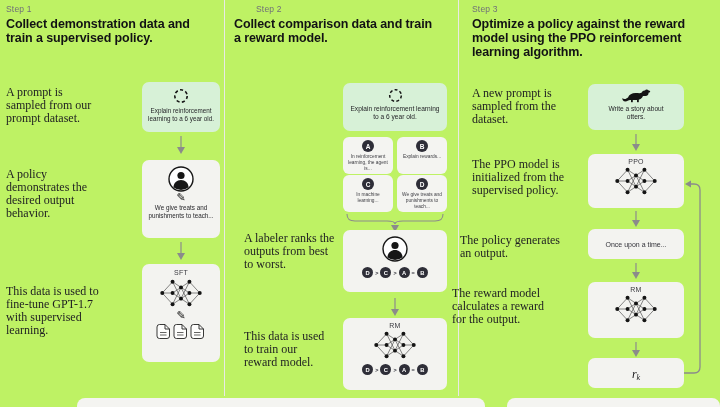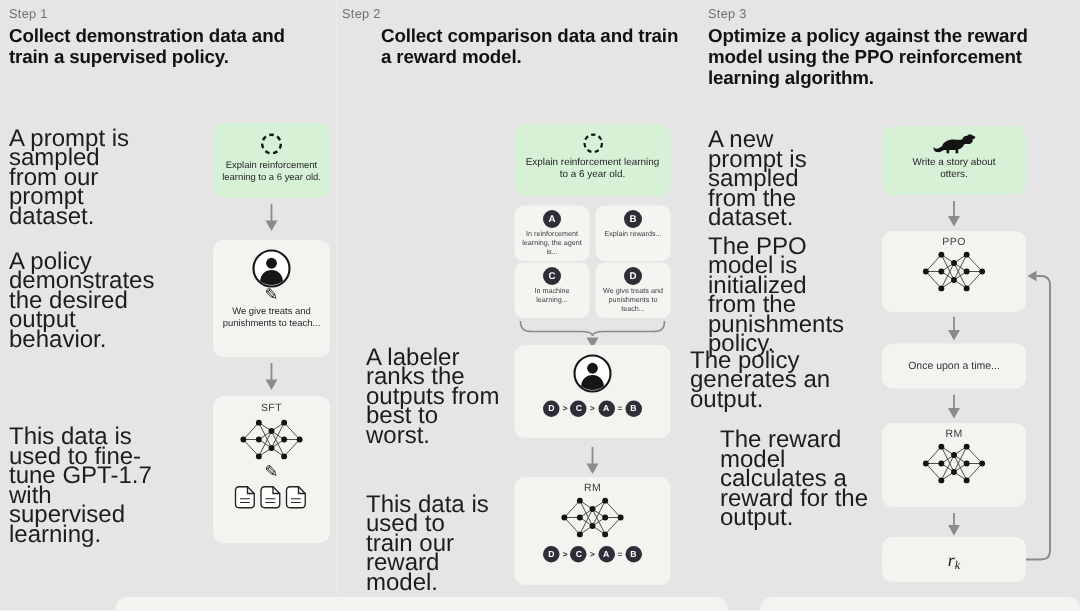--- a/index.html
+++ b/index.html
@@ -1,23 +1,23 @@
 <!DOCTYPE html>
 <html><head>
 <meta charset="utf-8">
 <style>
   html,body{margin:0;padding:0;background:#ffffff;}
   .canvas{
-    position:relative;width:720px;height:407px;background:#e5e5e5;overflow:hidden;
+    position:relative;width:720px;height:407px;background:#bef264;overflow:hidden;
     font-family:"Liberation Sans","DejaVu Sans",sans-serif;color:#202123;
   }
   .abs{position:absolute;}
   .step-label{font-size:8.5px;color:#6f6f78;letter-spacing:.2px;}
   .heading{font-size:12.5px;font-weight:bold;color:#121214;line-height:14px;letter-spacing:-.1px;}
-  .body-text{font-size:16px;line-height:13px;color:#1d1d21;}
+  .body-text{font-size:12px;line-height:13px;color:#1d1d21;font-family:Liberation Serif, serif;}
   .box{position:absolute;border-radius:7px;display:flex;flex-direction:column;align-items:center;}
   .box-green{background:#d7f1d7;}
   .box-gray{background:#f3f3f0;}
   .caption{font-size:6.3px;line-height:8px;color:#26262a;text-align:center;}
   .model-label{font-size:7px;color:#3a3a40;letter-spacing:.3px;}
   .mini-box{position:absolute;background:#f4f4f1;border-radius:6px;display:flex;flex-direction:column;align-items:center;padding-top:3px;}
   .mini-circle{width:12px;height:12px;border-radius:50%;background:#2e2e38;color:#fff;font-size:6.5px;font-weight:bold;
     display:flex;align-items:center;justify-content:center;}
   .mini-text{font-size:4.8px;line-height:6px;color:#3c3c42;text-align:center;width:44px;margin-top:2px;}
   .rank-row{display:flex;align-items:center;gap:1.5px;justify-content:center;}
@@ -129,22 +129,22 @@
         <g transform="translate(35,1)">
           <path d="M0,3 q0,-2.5 2.5,-2.5 h5.5 l4.5,4.5 v7 q0,2.5 -2.5,2.5 h-7.5 q-2.5,0 -2.5,-2.5 z" fill="#fdfdfc" stroke="#222" stroke-width="0.9"></path>
           <path d="M8,0.5 v4.5 h4.5" fill="none" stroke="#222" stroke-width="0.9"></path>
           <line x1="3" y1="8.5" x2="9.5" y2="8.5" stroke="#222" stroke-width="0.7"></line>
             <line x1="3" y1="11" x2="9.5" y2="11" stroke="#222" stroke-width="0.7"></line>
         </g>
       </g>
     </svg>
   </div>
 
-  <div class="abs step-label" style="left:228px;top:4px;">Step 2</div>
-  <div class="abs heading" style="left:254px;top:17px;width:205px;">Collect comparison data and train a reward model.</div>
+  <div class="abs step-label" style="left:256px;top:4px;">Step 2</div>
+  <div class="abs heading" style="left:234px;top:17px;width:205px;">Collect comparison data and train a reward model.</div>
 
 
   <div class="box box-green" style="left:343px;top:83px;width:104px;height:48px;">
     <svg width="15" height="15" style="margin-top:5px;" viewBox="0 0 16 16">
       <circle cx="8" cy="8" r="6.2" fill="none" stroke="#161616" stroke-width="1.6" stroke-dasharray="3.1,2.4"></circle>
     </svg>
     <div class="caption" style="width:95px;margin-top:2px;font-size:6.6px;">Explain reinforcement learning to a 6 year old.</div>
   </div>
 
   <div class="mini-box" style="left:343px;top:137px;width:50px;height:34px;">
@@ -254,21 +254,21 @@
         <rect x="16" y="11.2" width="1.8" height="3" fill="#141414"></rect>
     </svg>
     <div class="caption" style="width:58px;margin-top:2px;font-size:6.6px;">Write a story about otters.</div>
   </div>
 
   <svg class="abs" style="left:630px;top:134px;" width="12" height="17">
     <line x1="6" y1="0" x2="6" y2="11" stroke="#8b8b8b" stroke-width="1.2"></line>
       <path d="M2,10 L6,17 L10,10 Z" fill="#8b8b8b"></path>
   </svg>
 
-  <div class="abs body-text" style="left:472px;top:158px;width:100px;">The PPO model is initialized from the punishments policy.</div>
+  <div class="abs body-text" style="left:472px;top:158px;width:100px;">The PPO model is initialized from the supervised policy.</div>
 
   <div class="box box-gray" style="left:588px;top:154px;width:96px;height:54px;">
     <div class="model-label" style="margin-top:4px;">PPO</div>
     <svg width="46" height="30" style="margin-top:1px;" viewBox="0 0 46 32">
       <g stroke="#4a4a4a" stroke-width="0.7">
         <line x1="3" y1="16" x2="14" y2="4"></line>
           <line x1="3" y1="16" x2="14" y2="16"></line>
           <line x1="3" y1="16" x2="14" y2="28"></line>
         <line x1="14" y1="4" x2="23" y2="10"></line>
           <line x1="14" y1="16" x2="23" y2="10"></line>
@@ -310,21 +310,21 @@
 
   <div class="box box-gray" style="left:588px;top:229px;width:96px;height:30px;justify-content:center;">
     <div class="out-caption">Once upon a time...</div>
   </div>
 
   <svg class="abs" style="left:630px;top:263px;" width="12" height="16">
     <line x1="6" y1="0" x2="6" y2="10" stroke="#8b8b8b" stroke-width="1.2"></line>
       <path d="M2,9 L6,16 L10,9 Z" fill="#8b8b8b"></path>
   </svg>
 
-  <div class="abs body-text" style="left:480px;top:287px;width:100px;">The reward model calculates a reward for the output.</div>
+  <div class="abs body-text" style="left:452px;top:287px;width:100px;">The reward model calculates a reward for the output.</div>
 
   <div class="box box-gray" style="left:588px;top:282px;width:96px;height:56px;">
     <div class="model-label" style="margin-top:4px;">RM</div>
     <svg width="46" height="30" style="margin-top:1px;" viewBox="0 0 46 32">
       <g stroke="#4a4a4a" stroke-width="0.7">
         <line x1="3" y1="16" x2="14" y2="4"></line>
           <line x1="3" y1="16" x2="14" y2="16"></line>
           <line x1="3" y1="16" x2="14" y2="28"></line>
         <line x1="14" y1="4" x2="23" y2="10"></line>
           <line x1="14" y1="16" x2="23" y2="10"></line>

